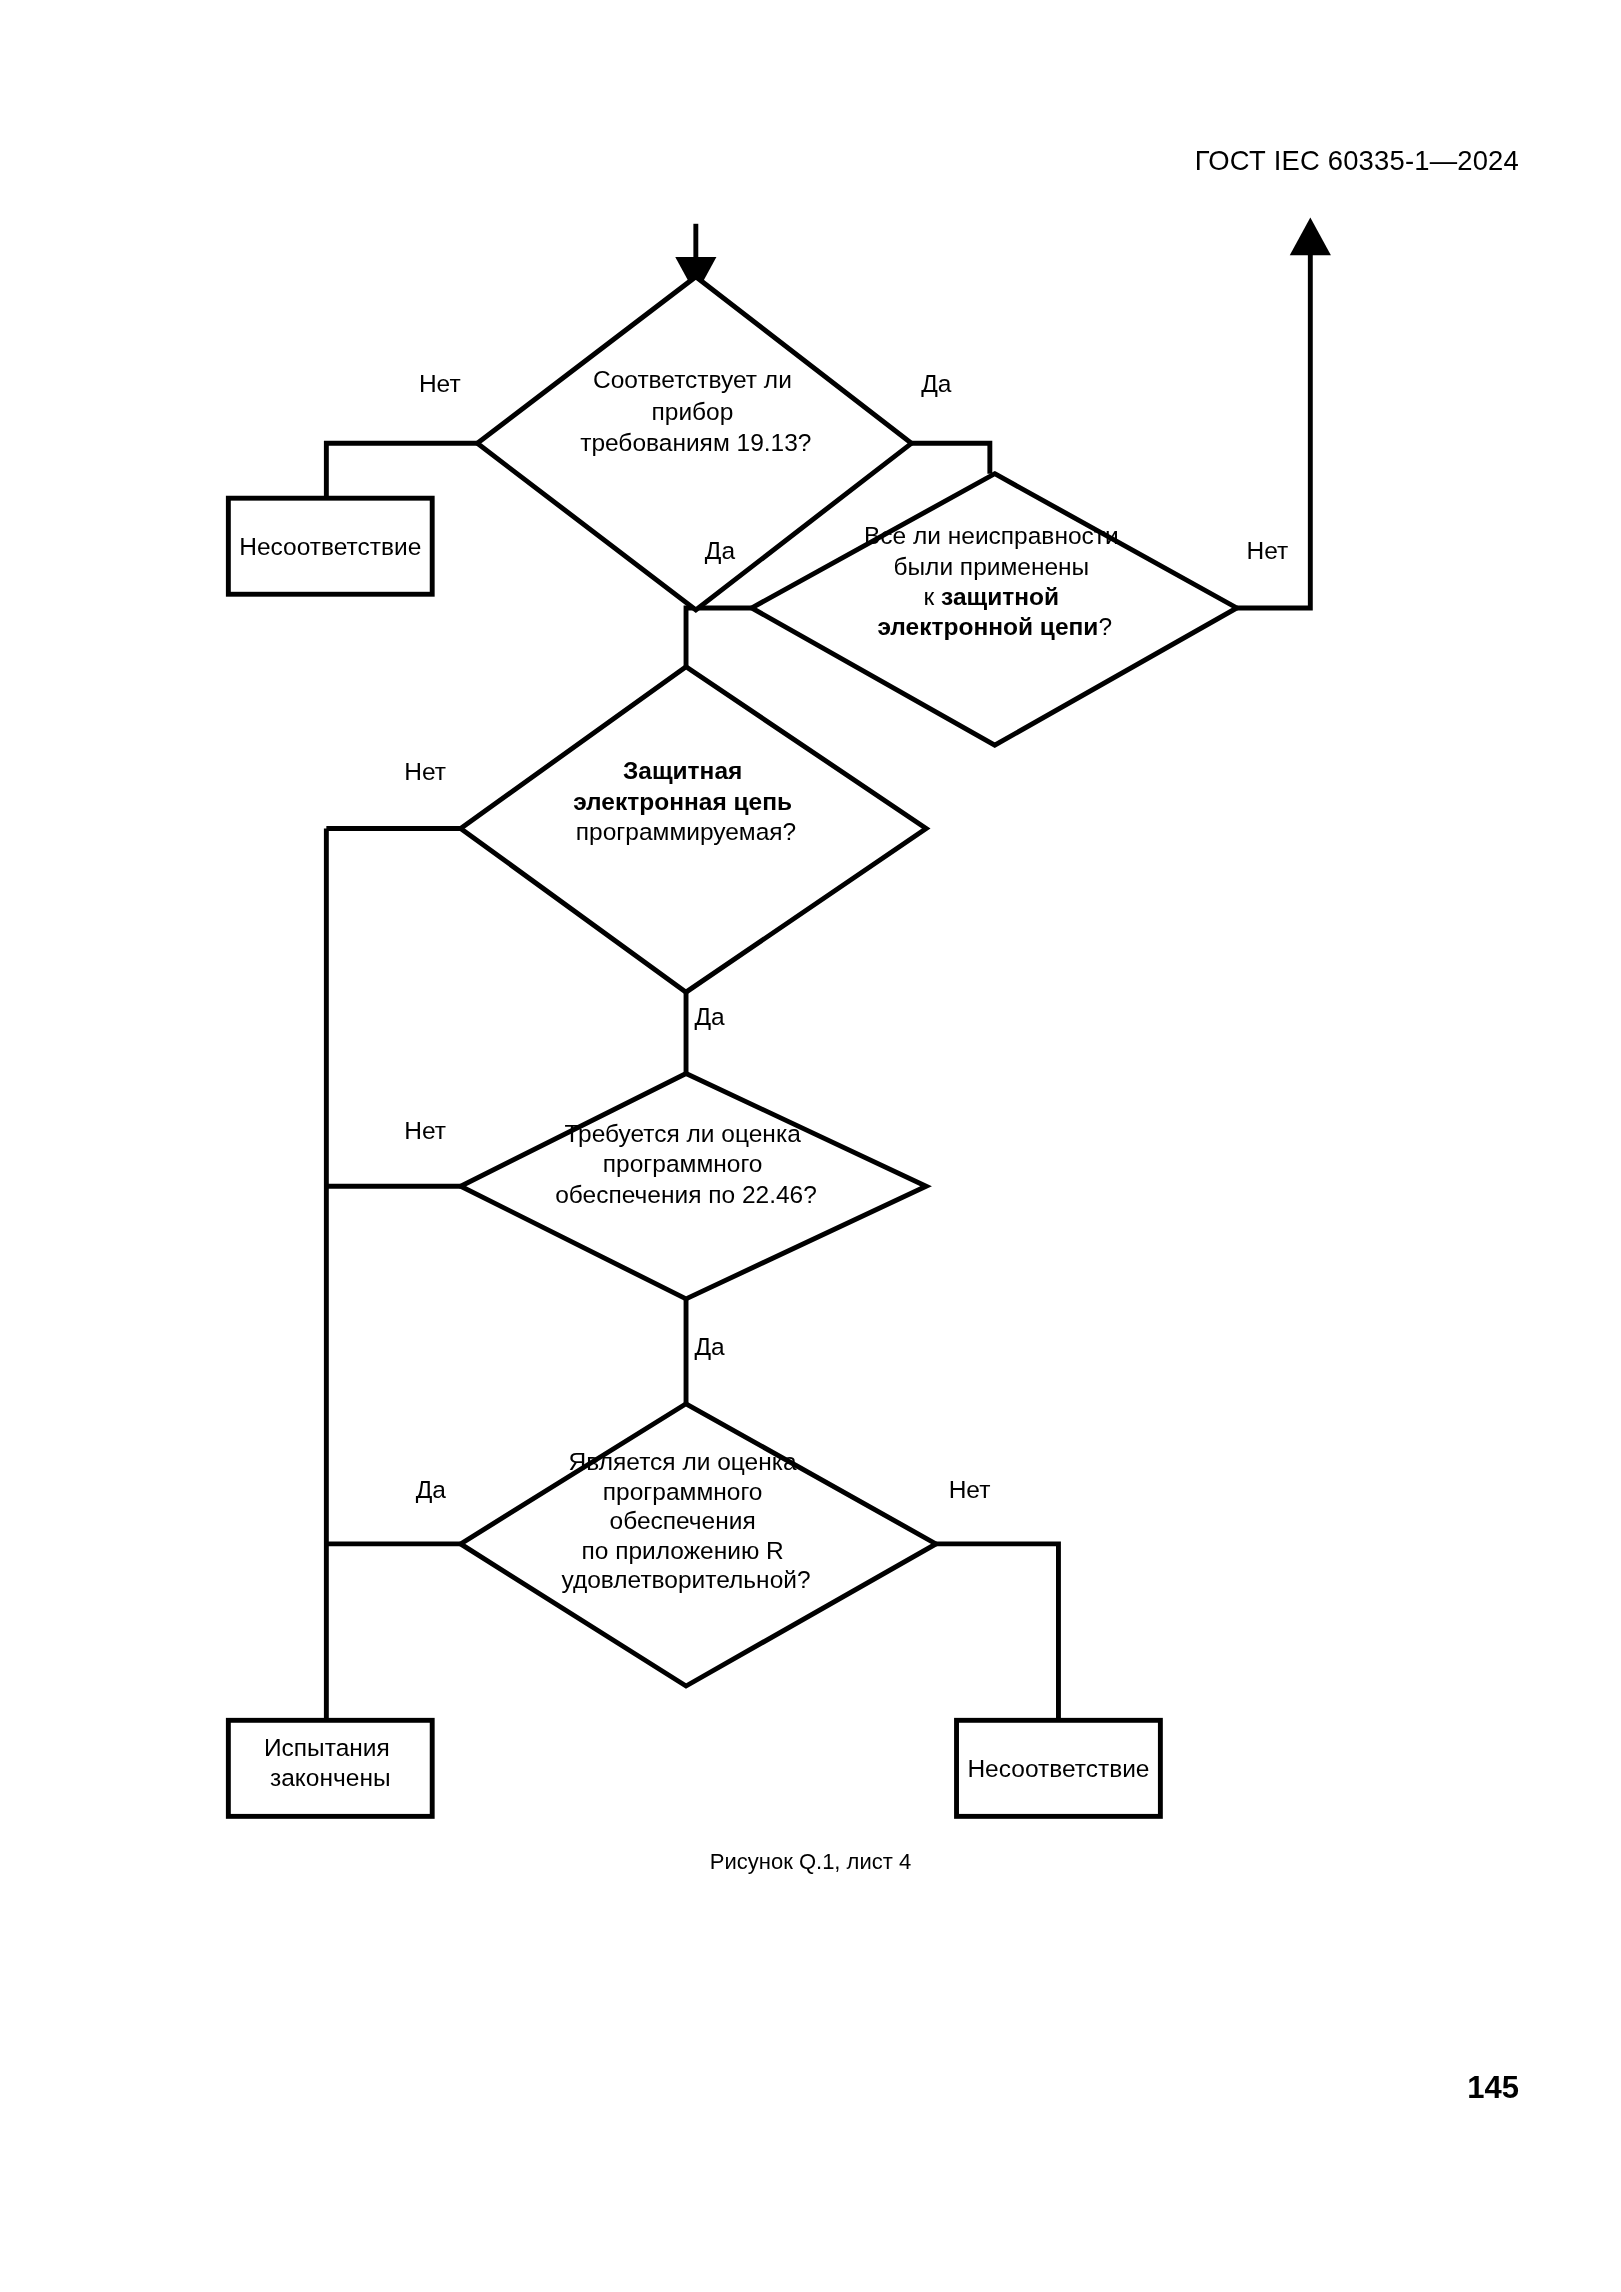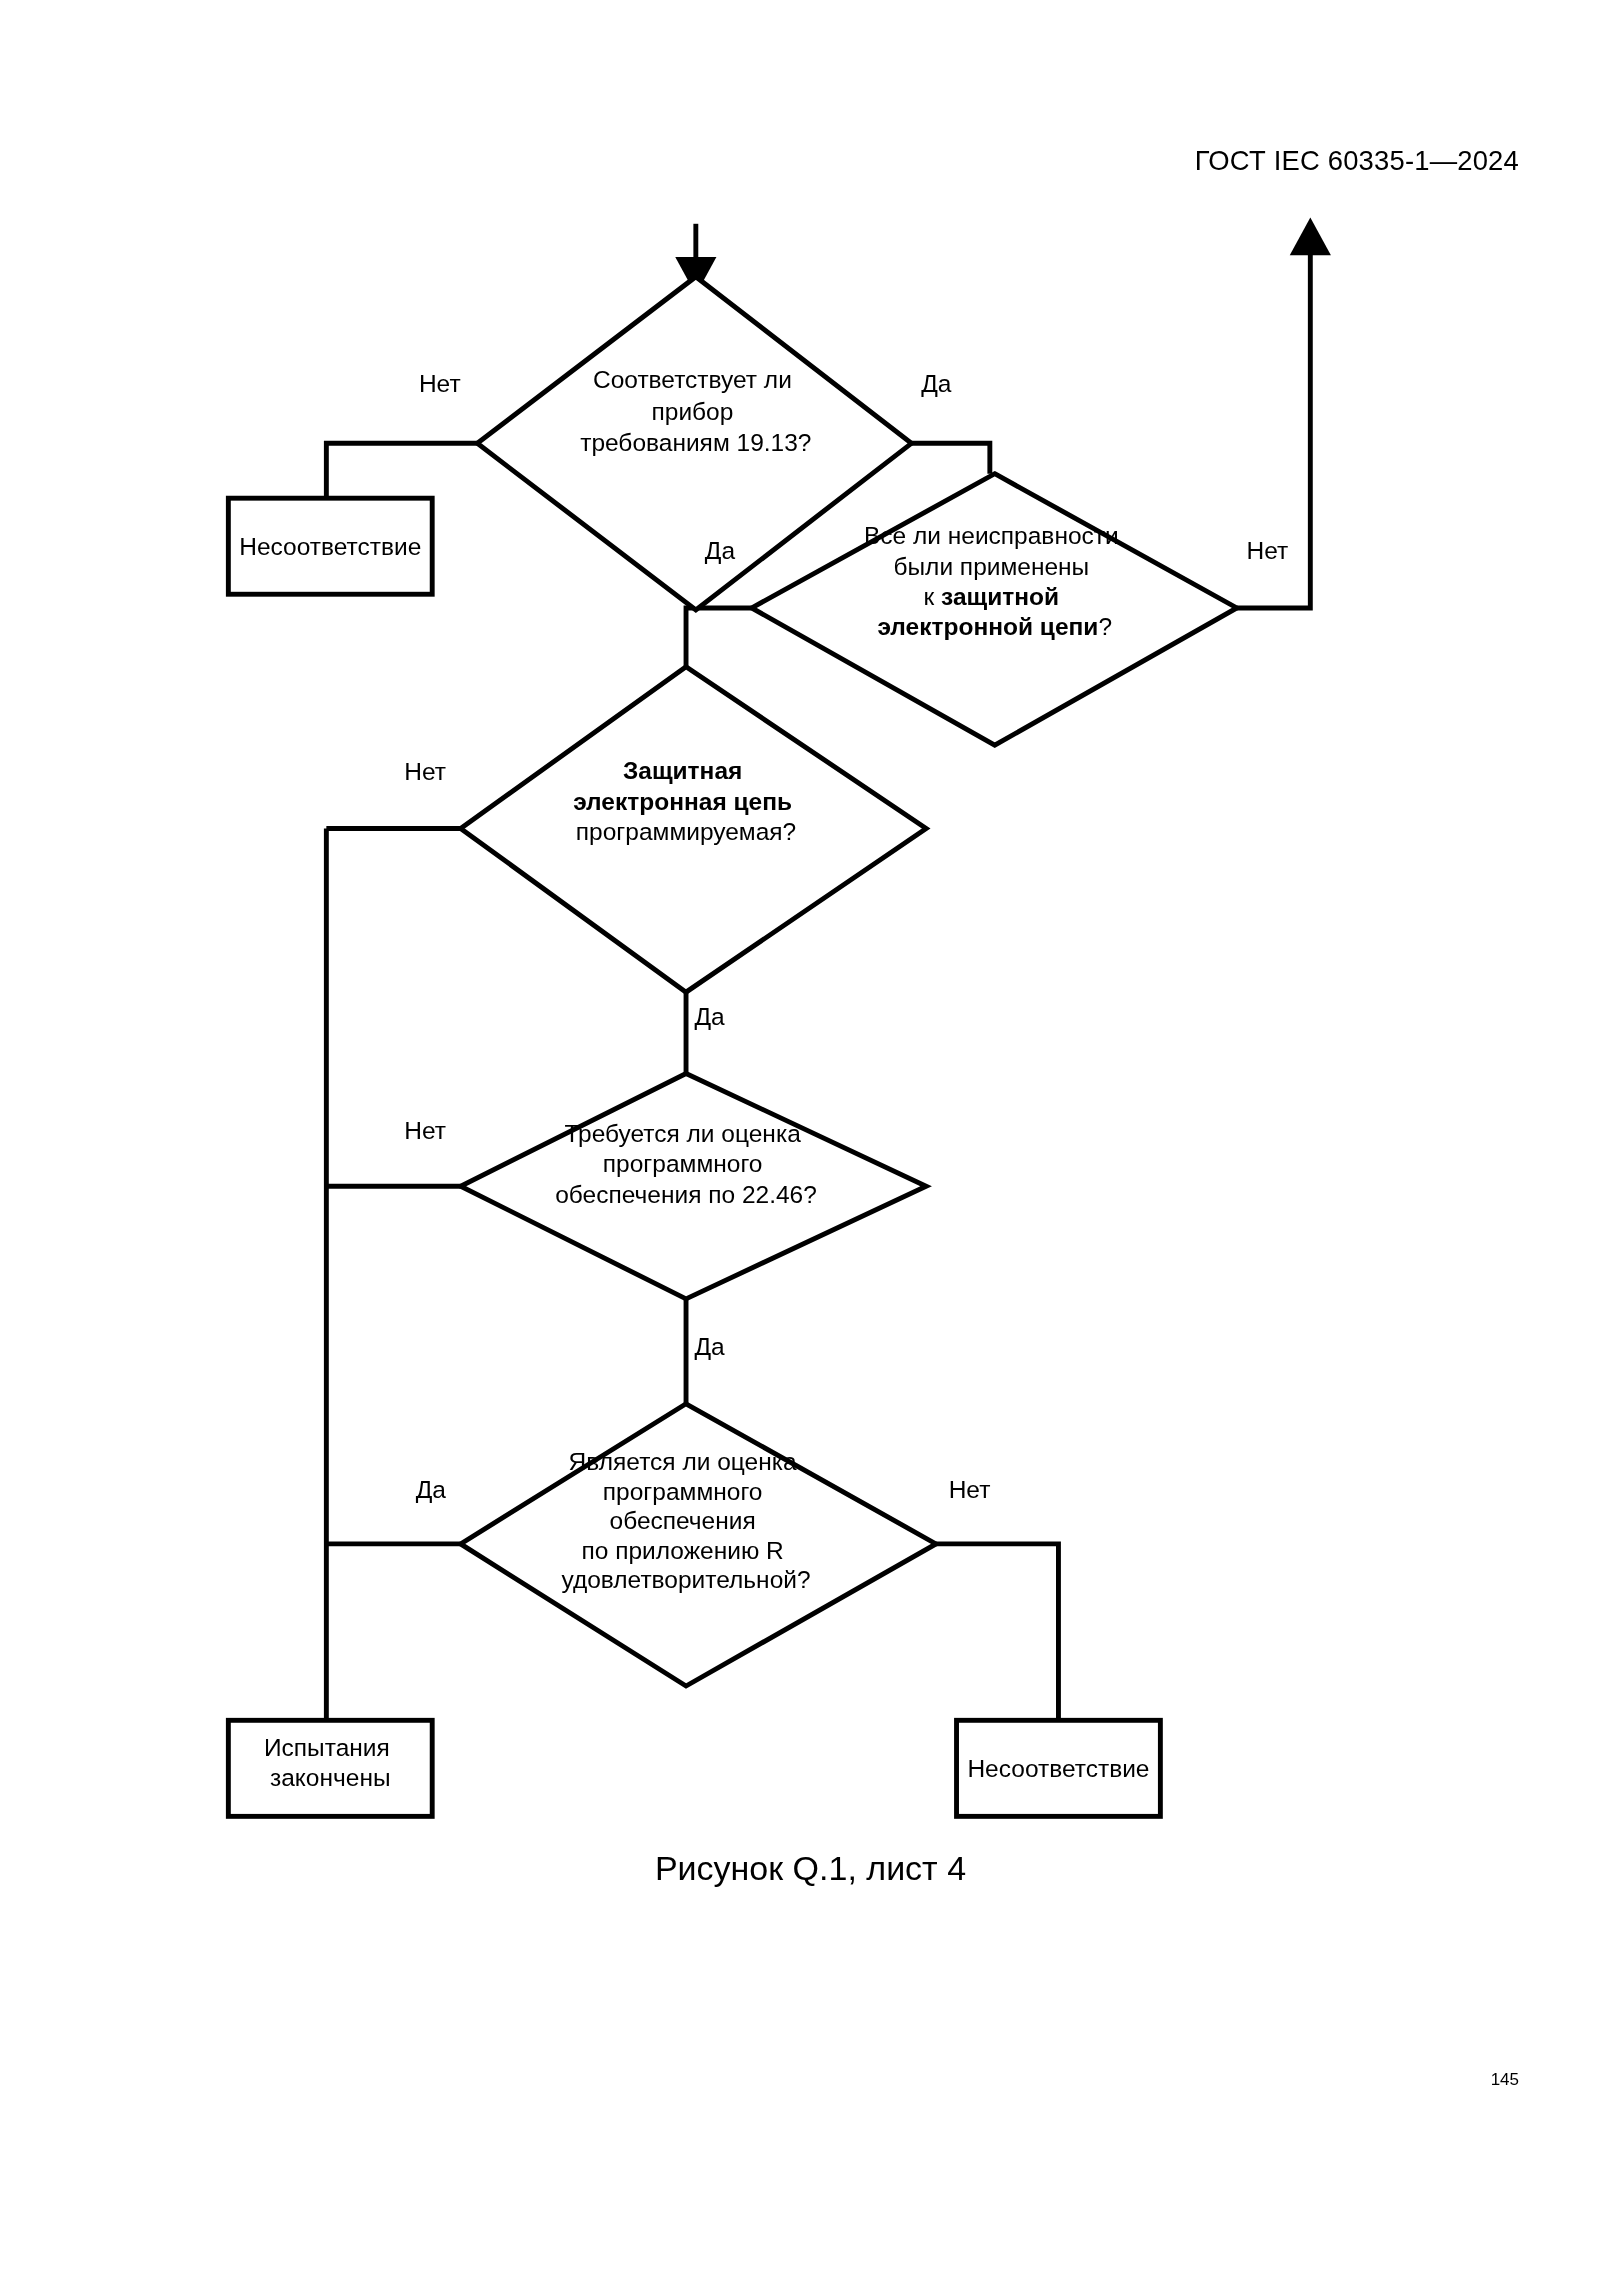--- a/index.html
+++ b/index.html
@@ -27,31 +27,31 @@
     right: 102px;
     font-size: 27.4px;
     font-weight: normal;
     letter-spacing: 0.2px;
     white-space: nowrap;
   }
   .page-number {
     position: absolute;
     top: 2070px;
     right: 102px;
-    font-size: 17px;
-    font-weight: normal;
+    font-size: 31px;
+    font-weight: bold;
     text-align: center;
   }
   .figure-caption {
     position: absolute;
     top: 1849px;
     left: 0;
     width: 1621px;
     text-align: center;
-    font-size: 34px;
+    font-size: 22px;
   }
   .flow-wrap {
     position: absolute;
     left: 0;
     top: 0;
     width: 1621px;
     height: 2293px;
   }
   svg.flow {
     display: block;

